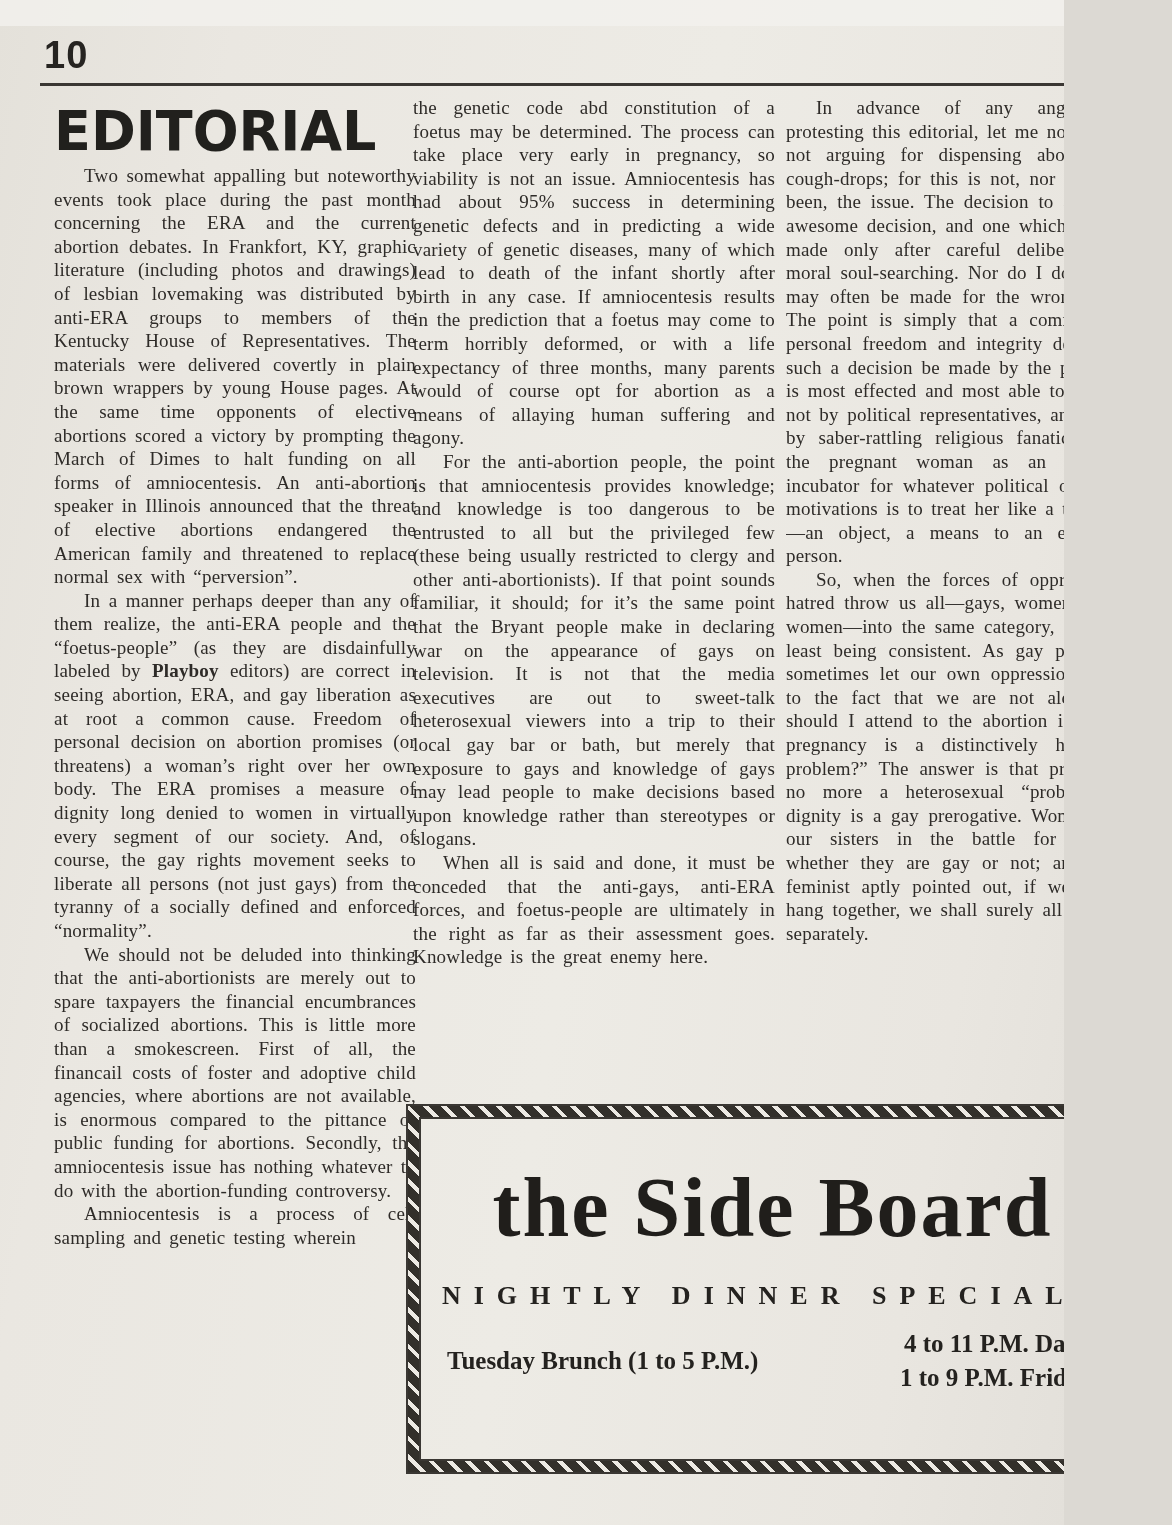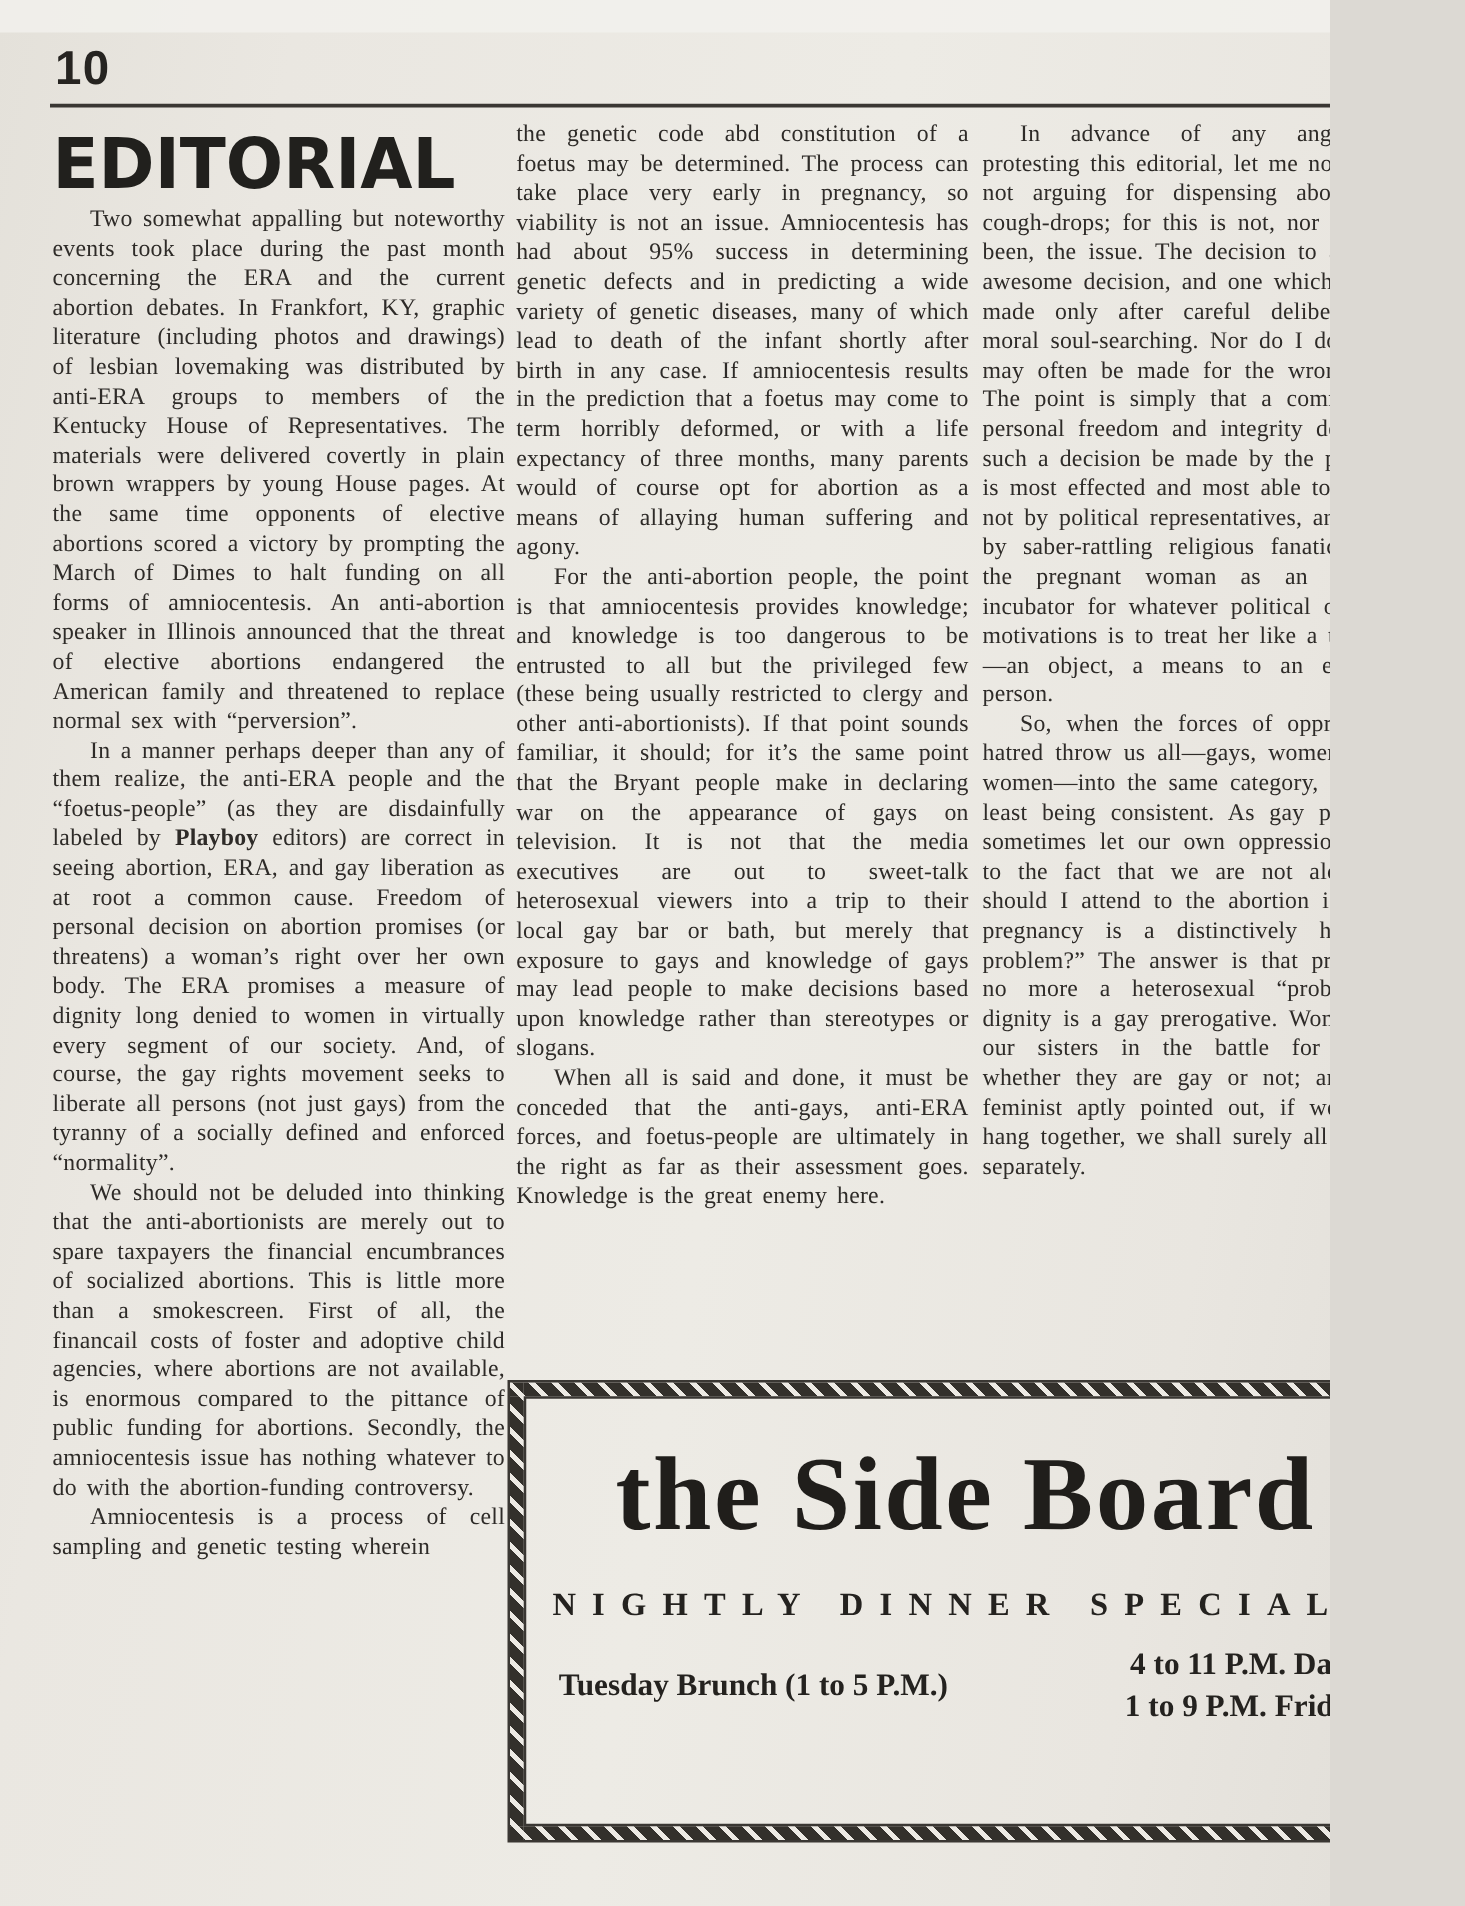--- a/index.html
+++ b/index.html
@@ -34,38 +34,38 @@
   }
   .col {
     position:absolute; top:96px; width:362px;
     font-size:19px; line-height:23.6px; text-align:justify;
     word-spacing:3px; letter-spacing:.2px; color:#2e2b28;
     overflow:hidden;
   }
   .col p { margin:0; text-indent:30px; }
   .col p.noindent { text-indent:0; }
   .col .bold { font-weight:bold; }
-  #col1 { left:42px; top:100px; height:1390px; }
+  #col1 { left:54px; top:100px; height:1390px; }
   #col2 { left:413px; height:1004px; }
   #col3 { left:786px; width:368px; height:1004px; }
 
   
   .ad {
     position:absolute; left:408px; top:1106px; width:729px; height:366px;
     box-sizing:border-box;
     border:11px solid #33302b;
     border-image:repeating-linear-gradient(45deg,#33302b 0 9px,#edeae4 9px 13px) 11;
     outline:2px solid #3a3733;
     text-align:center; color:#24221f;
   }
   .ad::after {
     content:""; position:absolute; inset:0; border:2px solid #3a3733; pointer-events:none;
   }
   .ad-name {
-    margin-top:36px; font-weight:bold; font-size:84px; line-height:86px;
+    margin-top:48px; font-weight:bold; font-size:84px; line-height:86px;
     letter-spacing:2px; color:#201e1b;
   }
   .ad-address {
     margin-top:14px; font-weight:bold; font-size:36px; letter-spacing:2px;
   }
   .ad-specials {
     margin-top:30px; font-weight:bold; font-size:26px; letter-spacing:13px;
     white-space:nowrap;
     text-align:center;
   }

